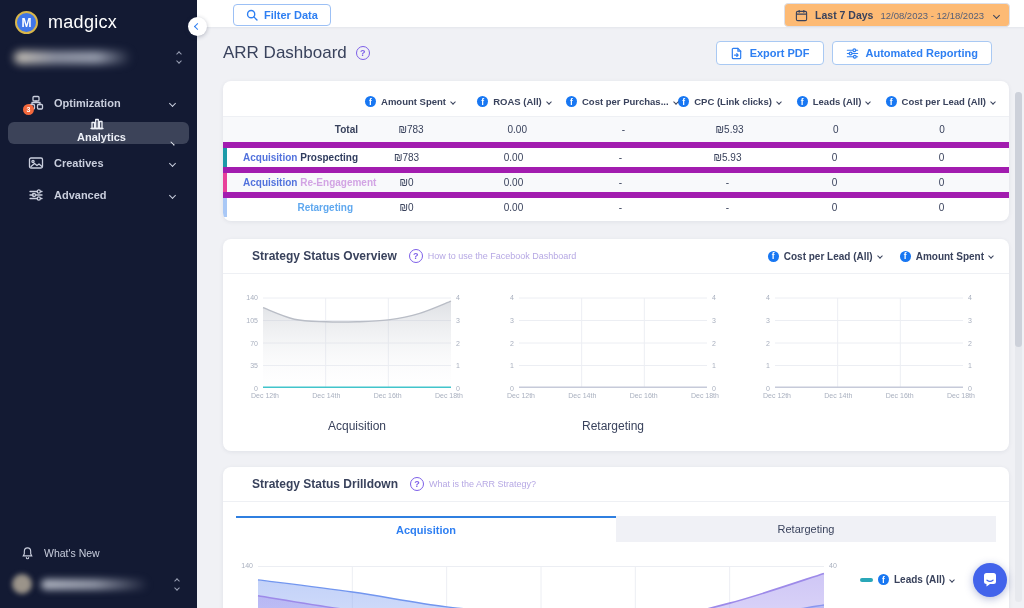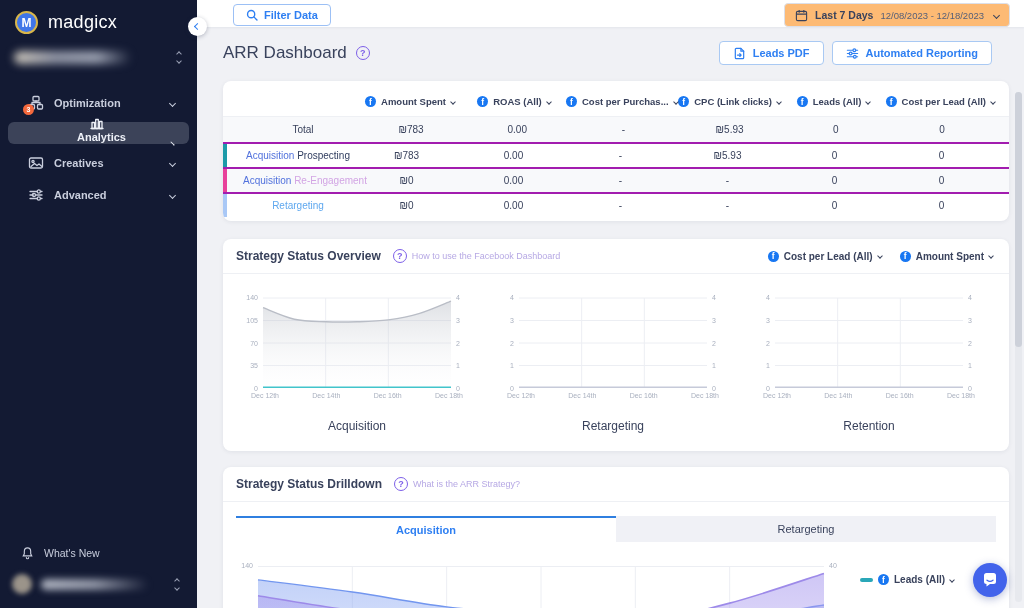--- a/index.html
+++ b/index.html
@@ -54,31 +54,31 @@
   .content { padding:16px 15px 0 26px; flex:1; position:relative; }
   .card { background:#fff; border-radius:8px; box-shadow:0 1px 4px rgba(40,50,80,.08); }
 
   
   .table-card { margin-bottom:18px; padding:6px 0 4px 0; overflow:hidden; }
   .t-head { display:grid; grid-template-columns:110px repeat(6,1fr); align-items:center; height:30px; padding:0 14px 0 25px; border-bottom:1px solid #eef0f4; }
   .t-col { display:flex; align-items:center; justify-content:center; gap:5px; font-size:9.5px; font-weight:700; color:#39425c; cursor:pointer; white-space:nowrap; }
   .t-col .chev, .selector .chev, .legend .chev { width:4px; height:4px; }
   .t-row { display:grid; grid-template-columns:110px repeat(6,1fr); align-items:center; height:25px; padding:0 14px 0 25px; position:relative; font-size:10px; color:#39425c; }
   .t-row.alt { background:#f8f9fb; }
-  .t-row + .t-row { border-top:2px solid #a21caf;padding-left:20px; }
+  .t-row + .t-row { border-top:6px solid #a21caf;padding-left:20px; }
   .t-cell { text-align:center; }
-  .t-name { text-align:center; font-weight:400; cursor:pointer; white-space:nowrap; }
+  .t-name { text-align:right; font-weight:700; cursor:pointer; white-space:nowrap; }
   .n-blue { color:#5272dd; } .n-dark { color:#303d5f; } .n-pink { color:#d2a4e4;margin-top:12px; } .n-lblue { color:#5fa8ef; }
   .strip { position:absolute; left:0; top:0; bottom:0; width:4px; }
   .fb { width:11px; height:11px; border-radius:50%; background:#1877f2; color:#fff; font-size:8.5px; font-weight:700; display:inline-flex; align-items:center; justify-content:center; flex-shrink:0; }
   .fb::after { content:"f"; }
 
   
   .overview-card { margin-bottom:16px; height:212px; overflow:hidden; }
-  .sec-head { display:flex; align-items:center; height:35px; padding:0 16px 0 13px; border-bottom:1px solid #eef0f4; }
+  .sec-head { display:flex; align-items:center; height:35px; padding:0 16px 0 29px; border-bottom:1px solid #eef0f4; }
   .sec-title { font-size:12px; font-weight:700; color:#39425c; }
   .help-link { display:flex; align-items:center; gap:5px; margin-left:12px; color:#b6a8e4; font-size:9px; cursor:pointer; }
   .ov-selectors { margin-left:auto; display:flex; gap:18px; }
   .selector { display:flex; align-items:center; gap:5px; font-size:10px; font-weight:600; color:#39425c; cursor:pointer; }
   .charts-row { display:flex; justify-content:space-between; padding:24px 24px 0 18px; }
   .chart-block { width:232px; }
   .ch-row { display:flex; }
   .ch-y { display:flex; flex-direction:column; justify-content:space-between; font-size:7px; color:#a9b0bf; width:22px; margin:-4px 0; }
   .ch-y.left { align-items:flex-end; padding-right:5px; }
   .ch-y.right { align-items:flex-start; padding-left:5px; }
@@ -220,21 +220,21 @@
         <span class="page-title">ARR Dashboard</span>
         <span class="q-icon"></span>
       </div>
       <div class="head-actions">
         <button class="action-btn">
           <svg width="13" height="13" viewBox="0 0 14 14" fill="none" stroke="#2e7ff2" stroke-width="1.3" stroke-linecap="round" stroke-linejoin="round">
               <path d="M8.5 1.5H3.5a1 1 0 0 0-1 1v9a1 1 0 0 0 1 1h7a1 1 0 0 0 1-1V4.5z"></path>
               <path d="M8.5 1.5V4.5h3"></path>
               <path d="M4.8 8.7h4M7.3 7.2l1.5 1.5-1.5 1.5"></path>
             </svg>
-          <span>Leads PDF</span>
+          <span>Export PDF</span>
         </button>
         <button class="action-btn">
           <svg width="13" height="13" viewBox="0 0 14 14" fill="none" stroke="#2e7ff2" stroke-width="1.3" stroke-linecap="round">
               <path d="M1.5 3.5h11M1.5 7h11M1.5 10.5h11"></path>
               <circle cx="9" cy="3.5" r="1.5" fill="#fff"></circle>
               <circle cx="5" cy="7" r="1.5" fill="#fff"></circle>
               <circle cx="9.5" cy="10.5" r="1.5" fill="#fff"></circle>
             </svg>
           <span>Automated Reporting</span>
         </button>
@@ -449,21 +449,20 @@
                     <span>0</span>
                   </div>
                 </div>
                 <div class="ch-x">
                   <span>Dec 12th</span>
                   <span>Dec 14th</span>
                   <span>Dec 16th</span>
                   <span>Dec 18th</span>
                 </div>
               </div>
-            <div class="chart-caption">Retention</div>
           </div>
         </div>
       </section>
 
       <section class="card drill-card">
         <div class="sec-head">
           <span class="sec-title">Strategy Status Drilldown</span>
           <span class="help-link">
             <span class="q-icon"></span>
             <span>What is the ARR Strategy?</span>

